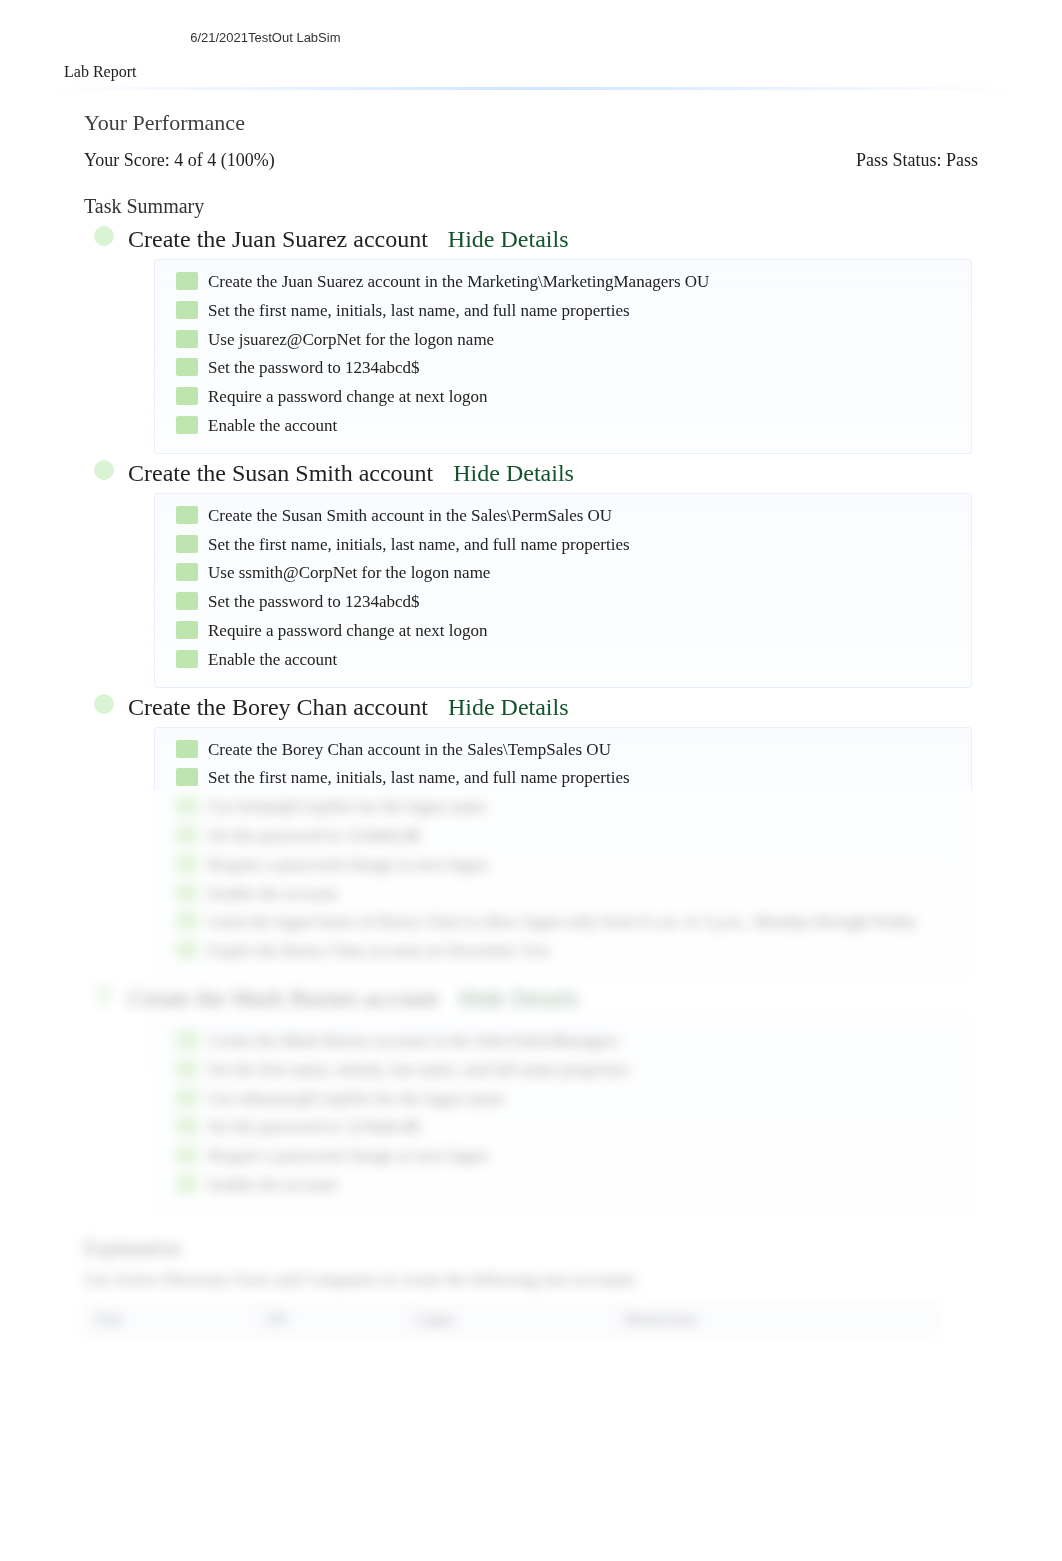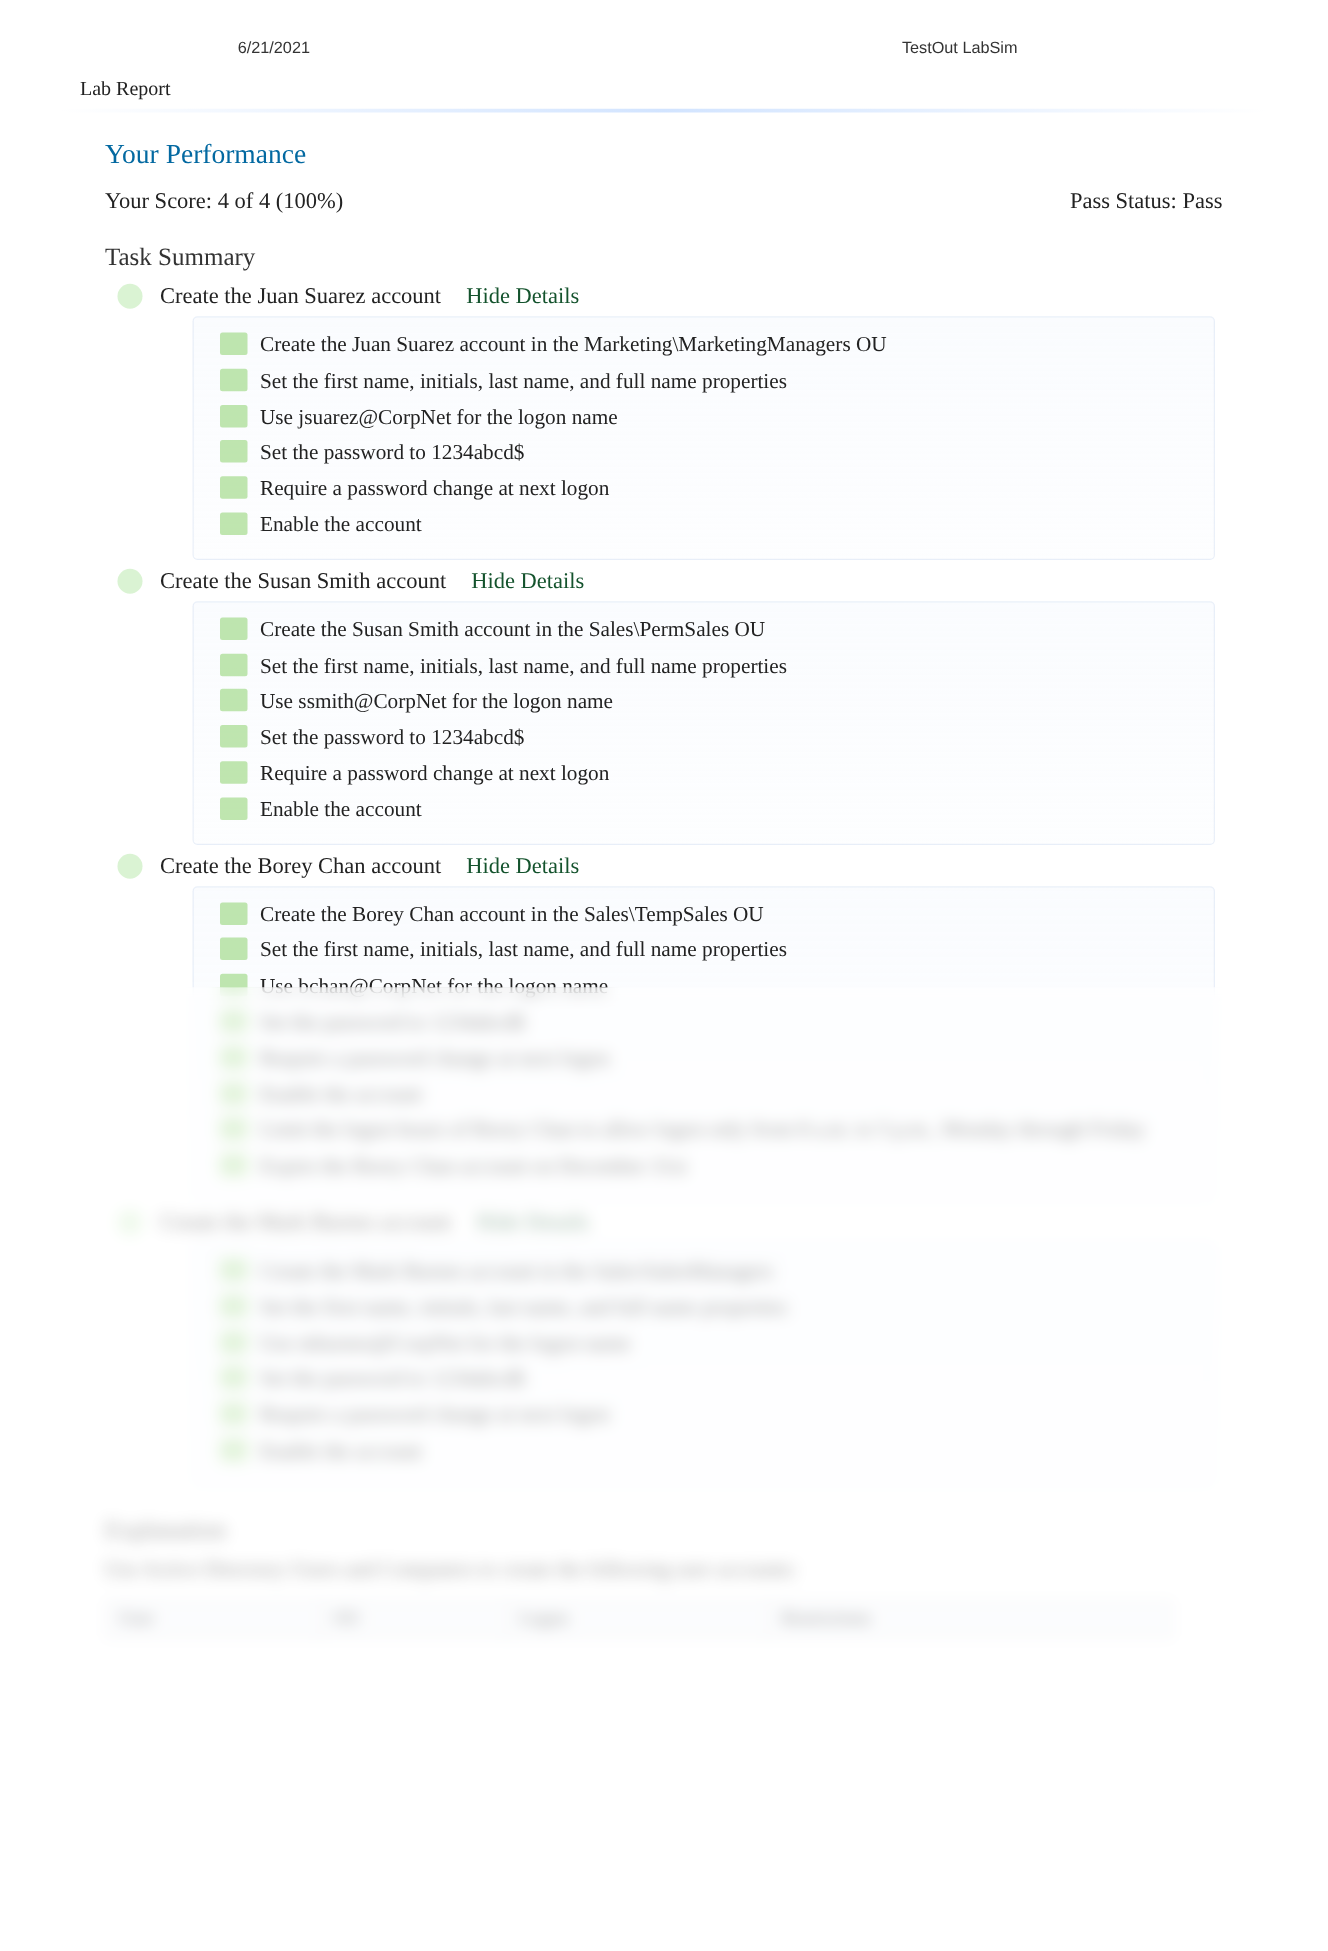--- a/index.html
+++ b/index.html
@@ -14,41 +14,41 @@
       padding: 30px 48px 40px 48px;
     }
     .page-header {
       display: flex;
       justify-content: space-between;
       font-size: 13px;
       color: #333;
       margin-bottom: 18px;
       font-family: Arial, sans-serif;
     }
-    .page-header .center { text-align: right; flex: 1; }
+    .page-header .center { text-align: left; flex: 1; }
     .page-header .left { width: 200px; text-align: right; }
     .page-header .right { width: 200px; }
     .lab-report-title {
       font-size: 16px;
       margin-bottom: 6px;
       margin-left: 16px;
     }
     .gradient-line {
       height: 3px;
       background: linear-gradient(to right, rgba(180,210,255,0), rgba(180,210,255,0.6), rgba(180,210,255,0));
       border-radius: 2px;
       margin-bottom: 20px;
     }
     .section {
       padding-left: 36px;
       padding-right: 36px;
     }
     .section-title {
       font-size: 22px;
-      color: #0369a1;
+      color: #404040;
       margin-bottom: 14px;
     }
     .score-row {
       display: flex;
       justify-content: space-between;
       font-size: 18px;
       margin-bottom: 4px;
       padding-left: 0;
     }
     .score-row .left-col { }
@@ -57,22 +57,22 @@
       font-size: 20px;
       color: #333;
       margin-top: 24px;
       margin-bottom: 8px;
     }
     .task {
       margin-bottom: 6px;
     }
     .task-header {
       display: flex;
-      align-items: flex-end;
-      font-size: 18px;
+      align-items: flex-start;
+      font-size: 24px;
       margin-bottom: 6px;
       padding-left: 10px;
     }
     .check-icon {
       width: 20px;
       height: 20px;
       border-radius: 50%;
       background: rgba(150, 220, 130, 0.35);
       margin-right: 14px;
       flex-shrink: 0;

